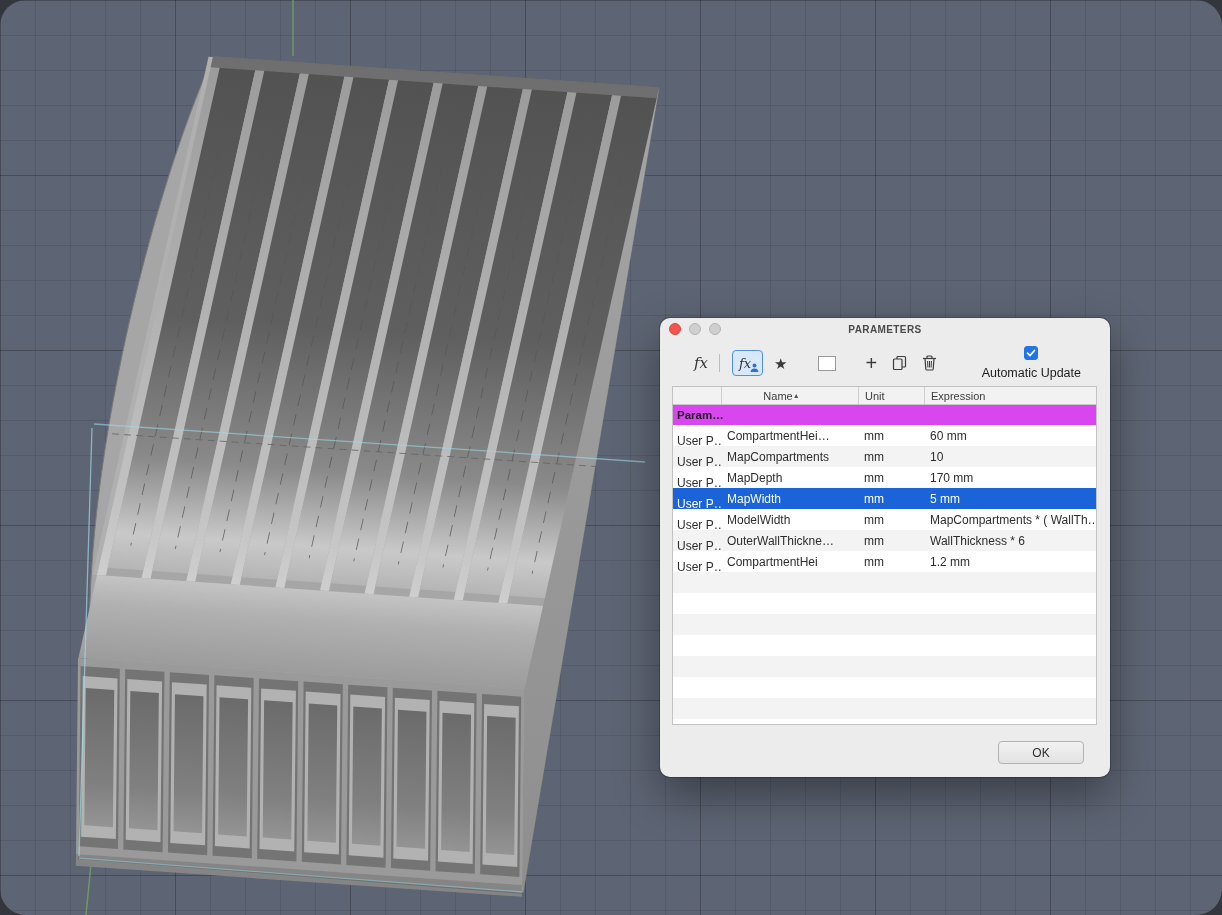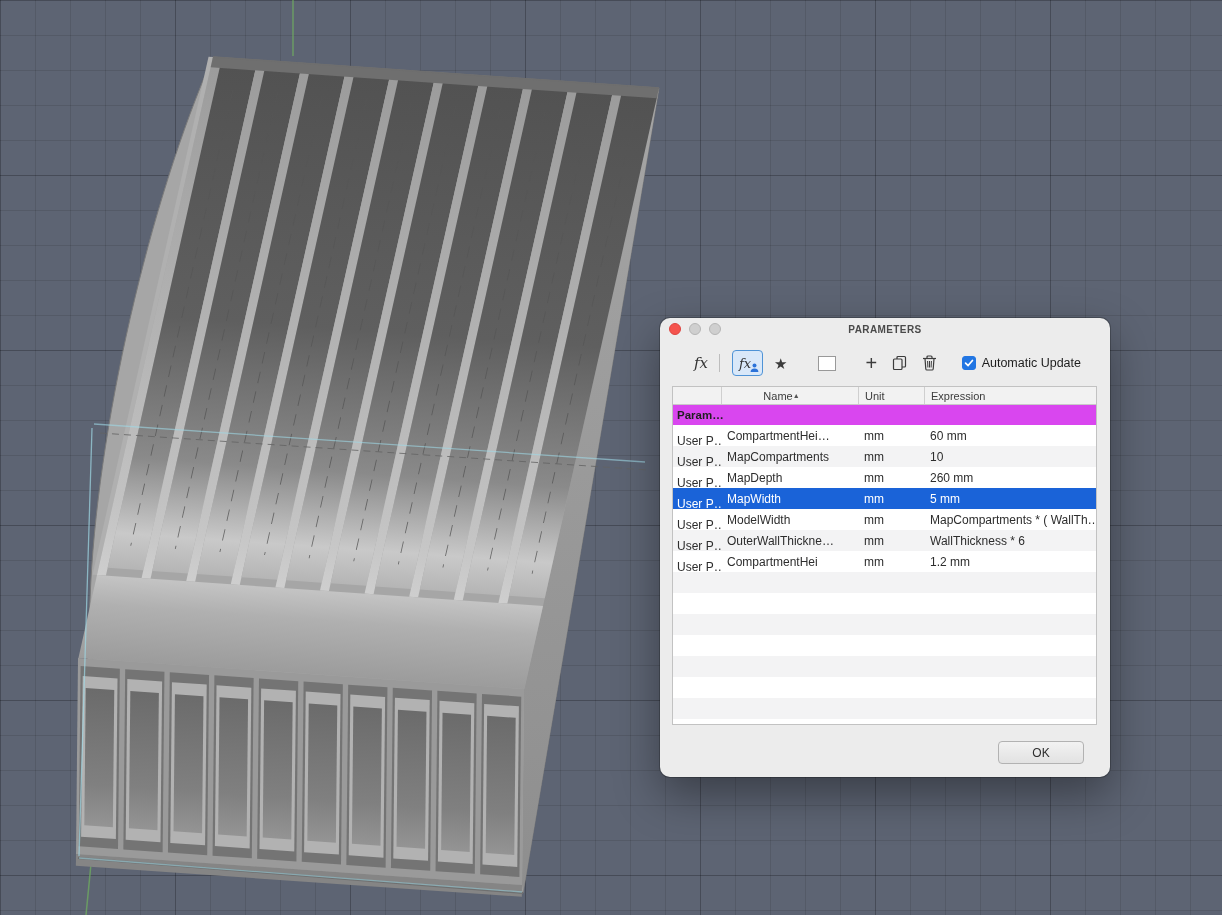--- a/index.html
+++ b/index.html
@@ -8,20 +8,21 @@
 
   .stage{
     position:relative;width:1222px;height:915px;overflow:hidden;
     background-color:var(--vp-bg,#5d6473);
     background-image:
       linear-gradient(to right, rgba(0,0,0,0.10) 1px, transparent 1px),
       linear-gradient(to bottom, rgba(0,0,0,0.10) 1px, transparent 1px),
       linear-gradient(to right, rgba(0,0,0,0.16) 1px, transparent 1px),
       linear-gradient(to bottom, rgba(0,0,0,0.16) 1px, transparent 1px);
     background-size:35px 35px,35px 35px,175px 175px,175px 175px;
+    border-radius:26px;
   }
   .model-svg{position:absolute;left:0;top:0;}
 
   
   .dialog{
     position:absolute;left:660px;top:318px;width:450px;height:459px;
     background:#ececec;border-radius:10px;
     box-shadow:0 18px 45px rgba(0,0,0,.38), 0 0 0 1px rgba(0,0,0,.22);
   }
   .titlebar{position:relative;height:22px;}
@@ -40,21 +41,21 @@
     position:relative;width:31px;height:26px;border:1px solid #4f93d6;background:#d9e8f9;
     border-radius:4px;display:flex;align-items:center;justify-content:center;margin-right:11px;
   }
   .tb-fxuser .fx2{font-family:"DejaVu Serif",serif;font-style:italic;font-size:13px;color:#333;margin-right:5px;}
   .tb-fxuser svg{position:absolute;right:3px;bottom:3px;}
   .tb-star{font-size:15px;color:#3b3b3b;margin-right:31px;line-height:1;}
   .tb-swatch{width:18px;height:15px;background:#fff;border:1px solid #999;margin-right:29px;}
   .tb-plus{font-size:20px;color:#3c3c3c;margin-right:15px;line-height:1;font-weight:400;}
   .tb-copy{margin-right:14px;display:flex;}
   .tb-trash{display:flex;}
-  .tb-auto{margin-left:auto;display:flex;align-items:center;gap:6px;font-size:12.5px;color:#1d1d1d;}
+  .tb-auto{margin-left:auto;display:flex;align-items:center;gap:6px;font-size:12.5px;color:#1d1d1d;flex-direction:column;}
   .cb{
     width:14px;height:14px;border-radius:3px;border:1px solid #9a9a9a;background:#fff;
     display:inline-flex;align-items:center;justify-content:center;
   }
   .cb.checked{background:var(--accent,#2276e3);border-color:var(--accent,#2276e3);}
   .cb svg{display:none;}
   .cb.checked svg{display:block;}
 
   
   .ptable{
@@ -255,21 +256,21 @@
           <div class="param-row">
     <span class="cell col-scope">User P…</span>
     <span class="cell col-name">MapCompartments</span>
     <span class="cell col-unit">mm</span>
     <span class="cell col-expr">10</span>
   </div>
           <div class="param-row">
     <span class="cell col-scope">User P…</span>
     <span class="cell col-name">MapDepth</span>
     <span class="cell col-unit">mm</span>
-    <span class="cell col-expr">260 mm</span>
+    <span class="cell col-expr">170 mm</span>
   </div>
           <div class="param-row selected">
     <span class="cell col-scope">User P…</span>
     <span class="cell col-name">MapWidth</span>
     <span class="cell col-unit">mm</span>
     <span class="cell col-expr">5 mm</span>
   </div>
           <div class="param-row">
     <span class="cell col-scope">User P…</span>
     <span class="cell col-name">ModelWidth</span>

